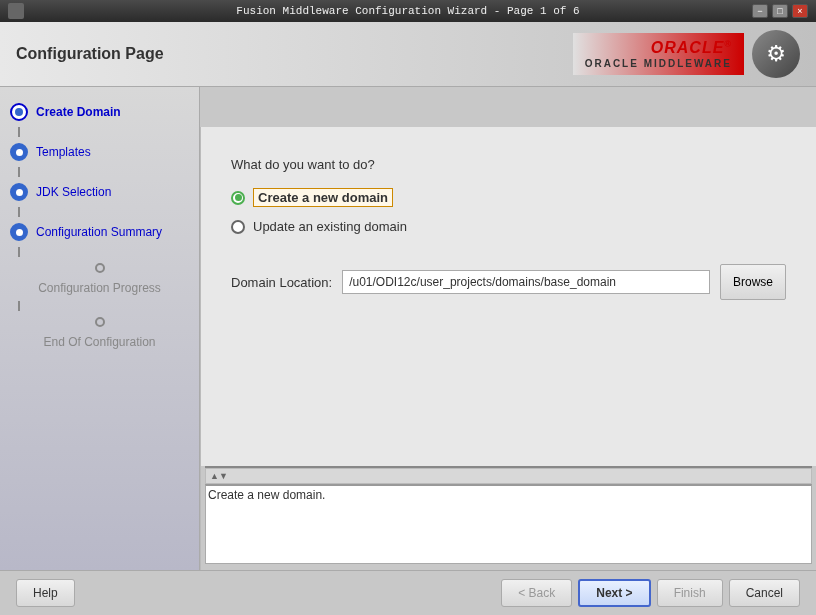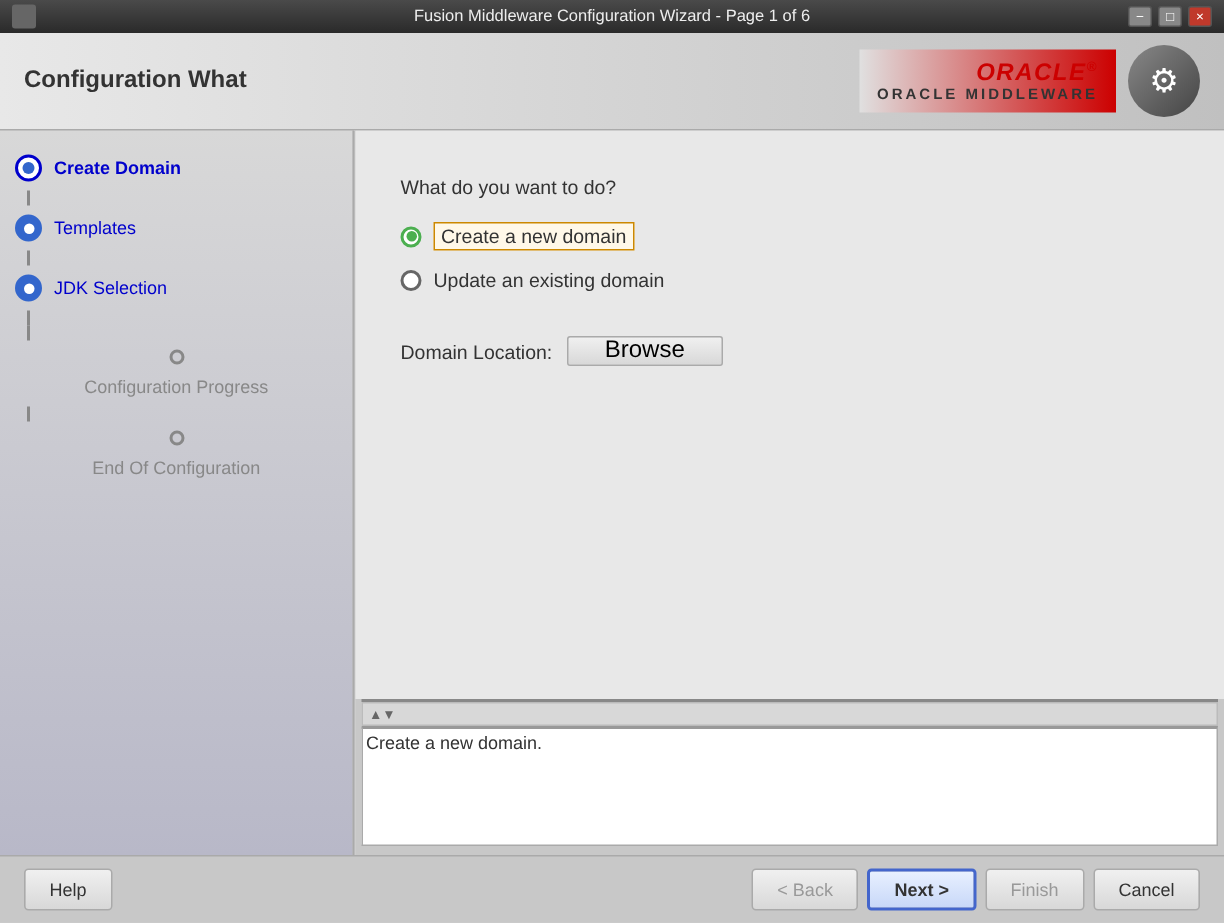--- a/index.html
+++ b/index.html
@@ -35,20 +35,21 @@
       border-radius: 2px;
     }
     .title-bar-text {
       font-size: 11px;
       color: #eee;
       flex: 1;
       text-align: center;
       position: absolute;
       left: 50%;
       transform: translateX(-50%);
+      font-family: Liberation Mono, monospace;
     }
     .title-bar-controls {
       display: flex;
       gap: 4px;
     }
     .title-btn {
       width: 16px;
       height: 14px;
       background: #888;
       border: 1px solid #555;
@@ -123,21 +124,21 @@
 
     
     .content-area {
       display: flex;
       flex: 1;
       overflow: hidden;
     }
 
     
     .sidebar {
-      width: 236px;
+      width: 200px;
       background: linear-gradient(to bottom, #d8d8d8, #b8b8c8);
       border-right: 1px solid #aaa;
       padding: 10px 0;
     }
     .sidebar-item {
       display: flex;
       align-items: center;
       padding: 6px 10px;
       cursor: pointer;
       gap: 8px;
@@ -192,20 +193,21 @@
       margin-left: 18px;
     }
 
     
     .main-content {
       flex: 1;
       background: #e8e8e8;
       display: flex;
       flex-direction: column;
       border-left: 1px solid #bbb;
+      margin-top: 40px;
     }
 
     .content-panel {
       flex: 1;
       padding: 30px 30px 20px 30px;
       background: #e8e8e8;
     }
 
     .question-text {
       font-size: 13px;
@@ -248,20 +250,21 @@
       background: #4CAF50;
     }
     .radio-label {
       font-size: 13px;
       color: #333;
     }
     .radio-label.highlighted {
       border: 1px solid #cc8800;
       padding: 1px 4px;
       background: #fff8e8;
+      font-weight: bold;
     }
 
     .domain-location-row {
       display: flex;
       align-items: center;
       gap: 10px;
       margin-top: 20px;
     }
     .domain-location-label {
       font-size: 13px;
@@ -271,25 +274,25 @@
     .domain-location-input {
       flex: 1;
       height: 24px;
       border: 1px solid #aaa;
       background: white;
       padding: 2px 6px;
       font-size: 12px;
       color: #333;
     }
     .browse-btn {
-      height: 20px;
-      padding: 0 24px;
+      height: 36px;
+      padding: 0 12px;
       background: linear-gradient(to bottom, #f0f0f0, #d8d8d8);
       border: 1px solid #aaa;
-      font-size: 16px;
+      font-size: 12px;
       cursor: pointer;
       border-radius: 2px;
     }
 
     
     .info-panel {
       margin: 0 0 0 0;
       background: white;
       border: 1px solid #aaa;
       border-top: 2px solid #999;
@@ -343,21 +346,21 @@
   <div class="title-bar-controls">
     <div class="title-btn">−</div>
     <div class="title-btn">□</div>
     <div class="title-btn close">×</div>
   </div>
 </div>
 
 <div class="main-window">
 
   <div class="header">
-    <div class="page-title">Configuration What</div>
+    <div class="page-title">Configuration Page</div>
     <div class="oracle-branding">
       <div class="oracle-brand-block">
         <span class="oracle-text">
           <span>ORACLE</span><sup style="font-size:9px;">®</sup>
         </span>
         <span class="oracle-sub">ORACLE MIDDLEWARE</span>
       </div>
       <div class="oracle-gear">
         <span>⚙</span>
       </div>
@@ -385,20 +388,26 @@
       <div class="sidebar-connector"></div>
 
       <div class="sidebar-item clickable">
         <div class="step-icon blue-dot">
           <div style="width:7px;height:7px;border-radius:50%;background:white;"></div>
         </div>
         <span>JDK Selection</span>
       </div>
       <div class="sidebar-connector"></div>
 
+      <div class="sidebar-item clickable">
+        <div class="step-icon blue-dot">
+          <div style="width:7px;height:7px;border-radius:50%;background:white;"></div>
+        </div>
+        <span>Configuration Summary</span>
+      </div>
       <div class="sidebar-connector"></div>
 
       <div class="sidebar-item disabled">
         <div class="step-circle-empty"></div>
         <span>Configuration Progress</span>
       </div>
       <div class="sidebar-connector"></div>
 
       <div class="sidebar-item disabled">
         <div class="step-circle-empty"></div>
@@ -424,20 +433,21 @@
 
           <div class="radio-item">
             <div class="radio-input"></div>
             <span class="radio-label">Update an existing domain</span>
           </div>
 
         </div>
 
         <div class="domain-location-row">
           <span class="domain-location-label">Domain Location:</span>
+          <input class="domain-location-input" type="text" value="/u01/ODI12c/user_projects/domains/base_domain" style="">
           <button class="browse-btn">Browse</button>
         </div>
 
       </div>
 
       <div style="padding: 0 0 6px 0; background: #c8c8c8;">
         <div style="margin: 0 4px; border-top: 2px solid #888;">
 
           <div style="background:#d8d8d8; height:16px; border: 1px solid #bbb; display:flex; align-items:center; padding: 0 4px;">
             <span style="font-size:9px; color:#666;">▲▼</span>

